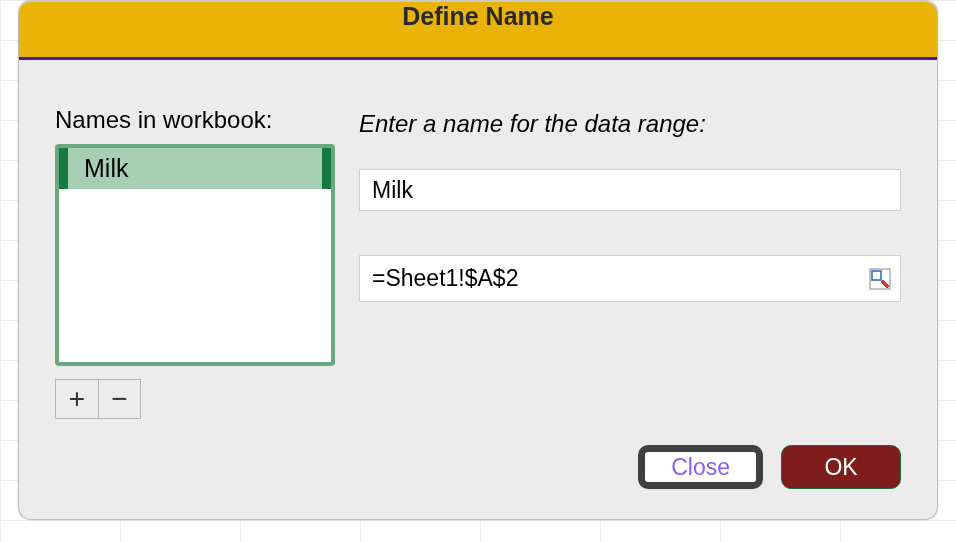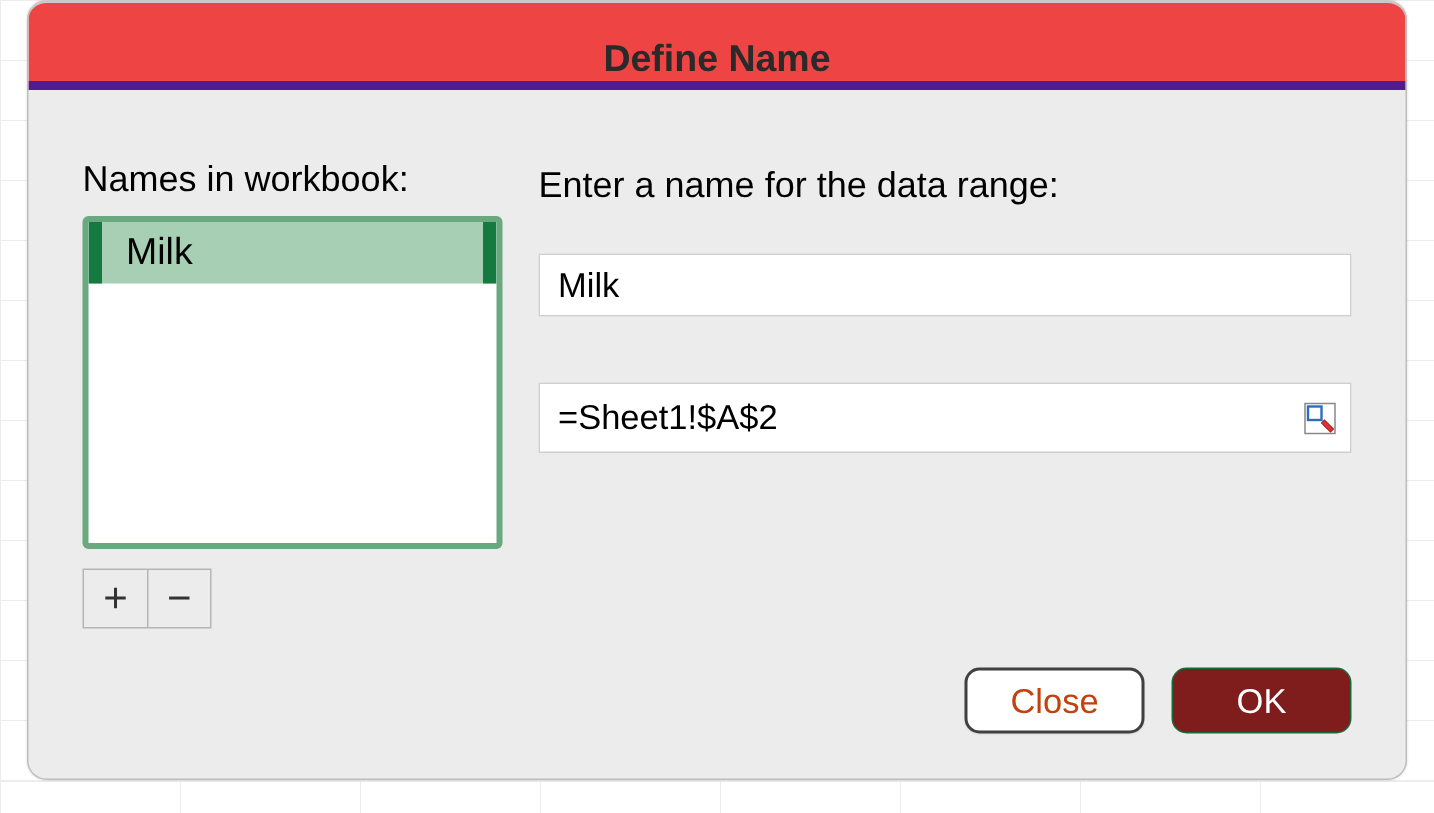--- a/index.html
+++ b/index.html
@@ -34,24 +34,24 @@
     background: #ececec;
     border: 1px solid #bdbdbd;
     border-top: 2px solid #c9c9c9;
     border-radius: 13px;
     box-shadow: 0 0 0 1px rgba(0,0,0,0.05);
     overflow: hidden;
   }
 
   .titlebar {
     height: 58px;
-    background: #ef4444;
-    border-bottom: 6px solid #4c1d95;
-    display: flex;
-    align-items: flex-end;
+    background: #eab308;
+    border-bottom: 3px solid #4c1d95;
+    display: flex;
+    align-items: flex-start;
     justify-content: center;
   }
   .titlebar-title {
     font-weight: 700;
     font-size: 25px;
     color: #2a2a2a;
   }
 
   .body {
     padding: 46px 36px 0 36px;
@@ -108,21 +108,21 @@
     justify-content: center;
     font-size: 28px;
     color: #333;
     cursor: pointer;
     user-select: none;
   }
   .ar-btn + .ar-btn {
     border-left: 1px solid #b5b5b5;
   }
 
-  .right-col .section-label { margin-top: 4px; }
+  .right-col .section-label { margin-top: 4px; font-style: italic; }
 
   .text-input {
     width: 100%;
     height: 42px;
     border: 1px solid #cfcfcf;
     background: #fff;
     font-size: 23px;
     padding: 0 12px;
     outline: none;
     font-family: inherit;
@@ -171,22 +171,22 @@
     font-size: 23px;
     display: flex;
     align-items: center;
     justify-content: center;
     cursor: pointer;
     padding: 0 26px;
     user-select: none;
   }
   .btn-secondary {
     background: #fff;
-    border: 2px solid #404040;
-    color: #c2410c;
+    border: 7px solid #404040;
+    color: #8b5cf6;
     box-shadow: 0 1px 1px rgba(0,0,0,0.05);
   }
   .btn-primary {
     background: #7f1d1d;
     border: 1px solid #156d3e;
     color: #fff;
   }
 </style>
 </head>
 <body>

